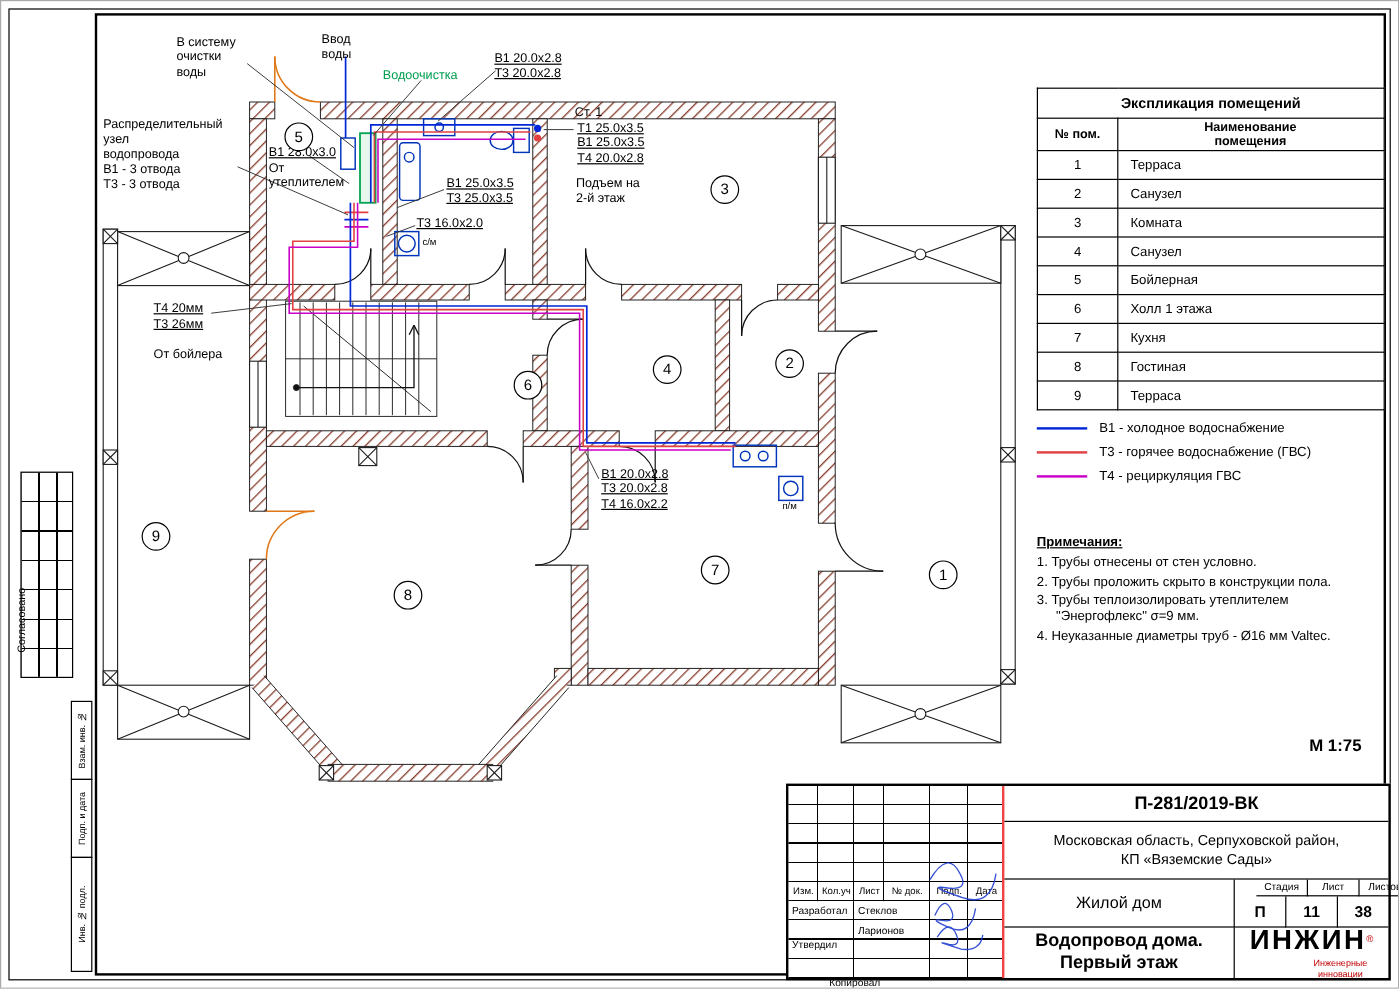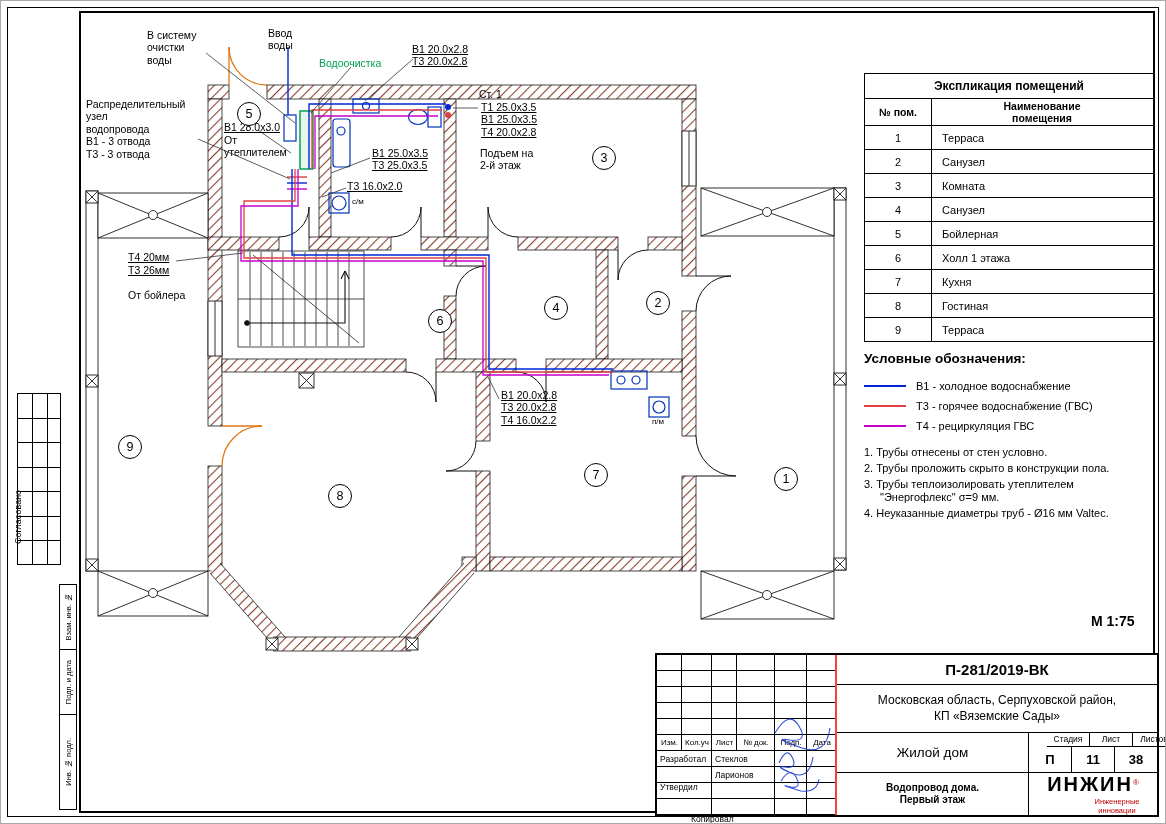--- a/index.html
+++ b/index.html
@@ -51,29 +51,29 @@
   .tb-cols-bot{position:absolute;left:0;top:96px;width:178px;height:64px;
     background:
       linear-gradient(to right,transparent 54px,#000 54px,#000 55px,transparent 55px),
       linear-gradient(to right,transparent 117px,#000 117px,#000 118px,transparent 118px),
       linear-gradient(to right,transparent 149px,#000 149px,#000 150px,transparent 150px);}
   .tb-h{position:absolute;font-size:8px;line-height:16px;text-align:center;}
   .tb-r{position:absolute;font-size:8.5px;line-height:16px;padding-left:3px;box-sizing:border-box;}
   .c-doc{left:180px;top:0;width:320px;height:30px;border-bottom:1.5px solid #000;font-size:15px;font-weight:bold;}
   .c-loc{left:180px;top:30px;width:320px;height:48px;border-bottom:1.5px solid #000;font-size:12px;white-space:pre-line;line-height:1.3;}
   .c-obj{left:180px;top:78px;width:192px;height:40px;border-right:1.5px solid #000;border-bottom:1px solid #000;font-size:13.5px;}
-  .c-dt{left:180px;top:118px;width:192px;height:42px;border-right:1.5px solid #000;font-size:10px;font-weight:600;white-space:pre-line;line-height:1.25;}
+  .c-dt{left:180px;top:118px;width:192px;height:42px;border-right:1.5px solid #000;font-size:15px;font-weight:600;white-space:pre-line;line-height:1.25;}
   .stage-h{left:356px;top:78px;width:128px;height:14px;display:flex;margin-left:34px;}
   .stage-h span{flex:1;border-right:1px solid #000;border-bottom:1px solid #000;font-size:8.5px;line-height:13px;text-align:center;}
   .stage-h span:last-child{border-right:none;}
   .stage-v{left:372px;top:92px;width:128px;height:26px;display:flex;}
   .stage-v span{flex:1;border-right:1px solid #000;border-bottom:1px solid #000;font-size:13px;font-weight:bold;line-height:25px;text-align:center;}
   .stage-v span:last-child{border-right:none;}
   .c-logo{left:372px;top:118px;width:128px;height:42px;flex-direction:column;}
-  .logo-txt{font-weight:bold;font-size:20px;letter-spacing:2px;line-height:1;}
+  .logo-txt{font-weight:bold;font-size:23px;letter-spacing:2px;line-height:1;}
   .logo-reg{color:#c00000;font-size:8px;vertical-align:super;}
   .logo-sub{color:#c00000;font-size:7.5px;margin-top:2px;padding-left:48px;}
   .kop{position:absolute;font-size:8.5px;}
 
   
   .v-label{position:absolute;writing-mode:vertical-rl;transform:rotate(180deg);font-size:9px;text-align:center;}
   .stamp-grid{position:absolute;left:16px;top:392px;width:44px;height:172px;border:1px solid #000;box-sizing:border-box;
     background:
       repeating-linear-gradient(to bottom,transparent 0 23.5px,#000 23.5px 24.5px),
       repeating-linear-gradient(to right,transparent 0 14px,#000 14px 15px);}
@@ -391,36 +391,36 @@
           <td class="c-name">Гостиная</td>
         </tr>
       <tr>
           <td class="c-num">9</td>
           <td class="c-name">Терраса</td>
         </tr>
     </tbody>
   </table>
 
   <div class="legend">
-    <div class="legend-title">Условные обозначения:</div>
     <div class="legend-item">
       <span class="sw" style="background:#0026d8;"></span>
       <span>В1 - холодное водоснабжение</span>
     </div>
     <div class="legend-item">
       <span class="sw" style="background:#e04040;height:1.5px;"></span>
       <span>Т3 - горячее водоснабжение (ГВС)</span>
     </div>
     <div class="legend-item">
       <span class="sw" style="background:#c800c8;"></span>
       <span>Т4 - рециркуляция ГВС</span>
     </div>
   </div>
 
   <div class="notes">
+    <div class="notes-title">Примечания:</div>
     <div class="note">1.  Трубы отнесены от стен условно.</div>
     <div class="note">2.  Трубы проложить скрыто в конструкции пола.</div>
     <div class="note">3.  Трубы теплоизолировать утеплителем "Энергофлекс" σ=9 мм.</div>
     <div class="note">4.  Неуказанные диаметры труб - Ø16 мм Valtec.</div>
   </div>
 
   <div class="scale-label">М 1:75</div>
 
   <div class="tb">
     <div class="tb-left">

